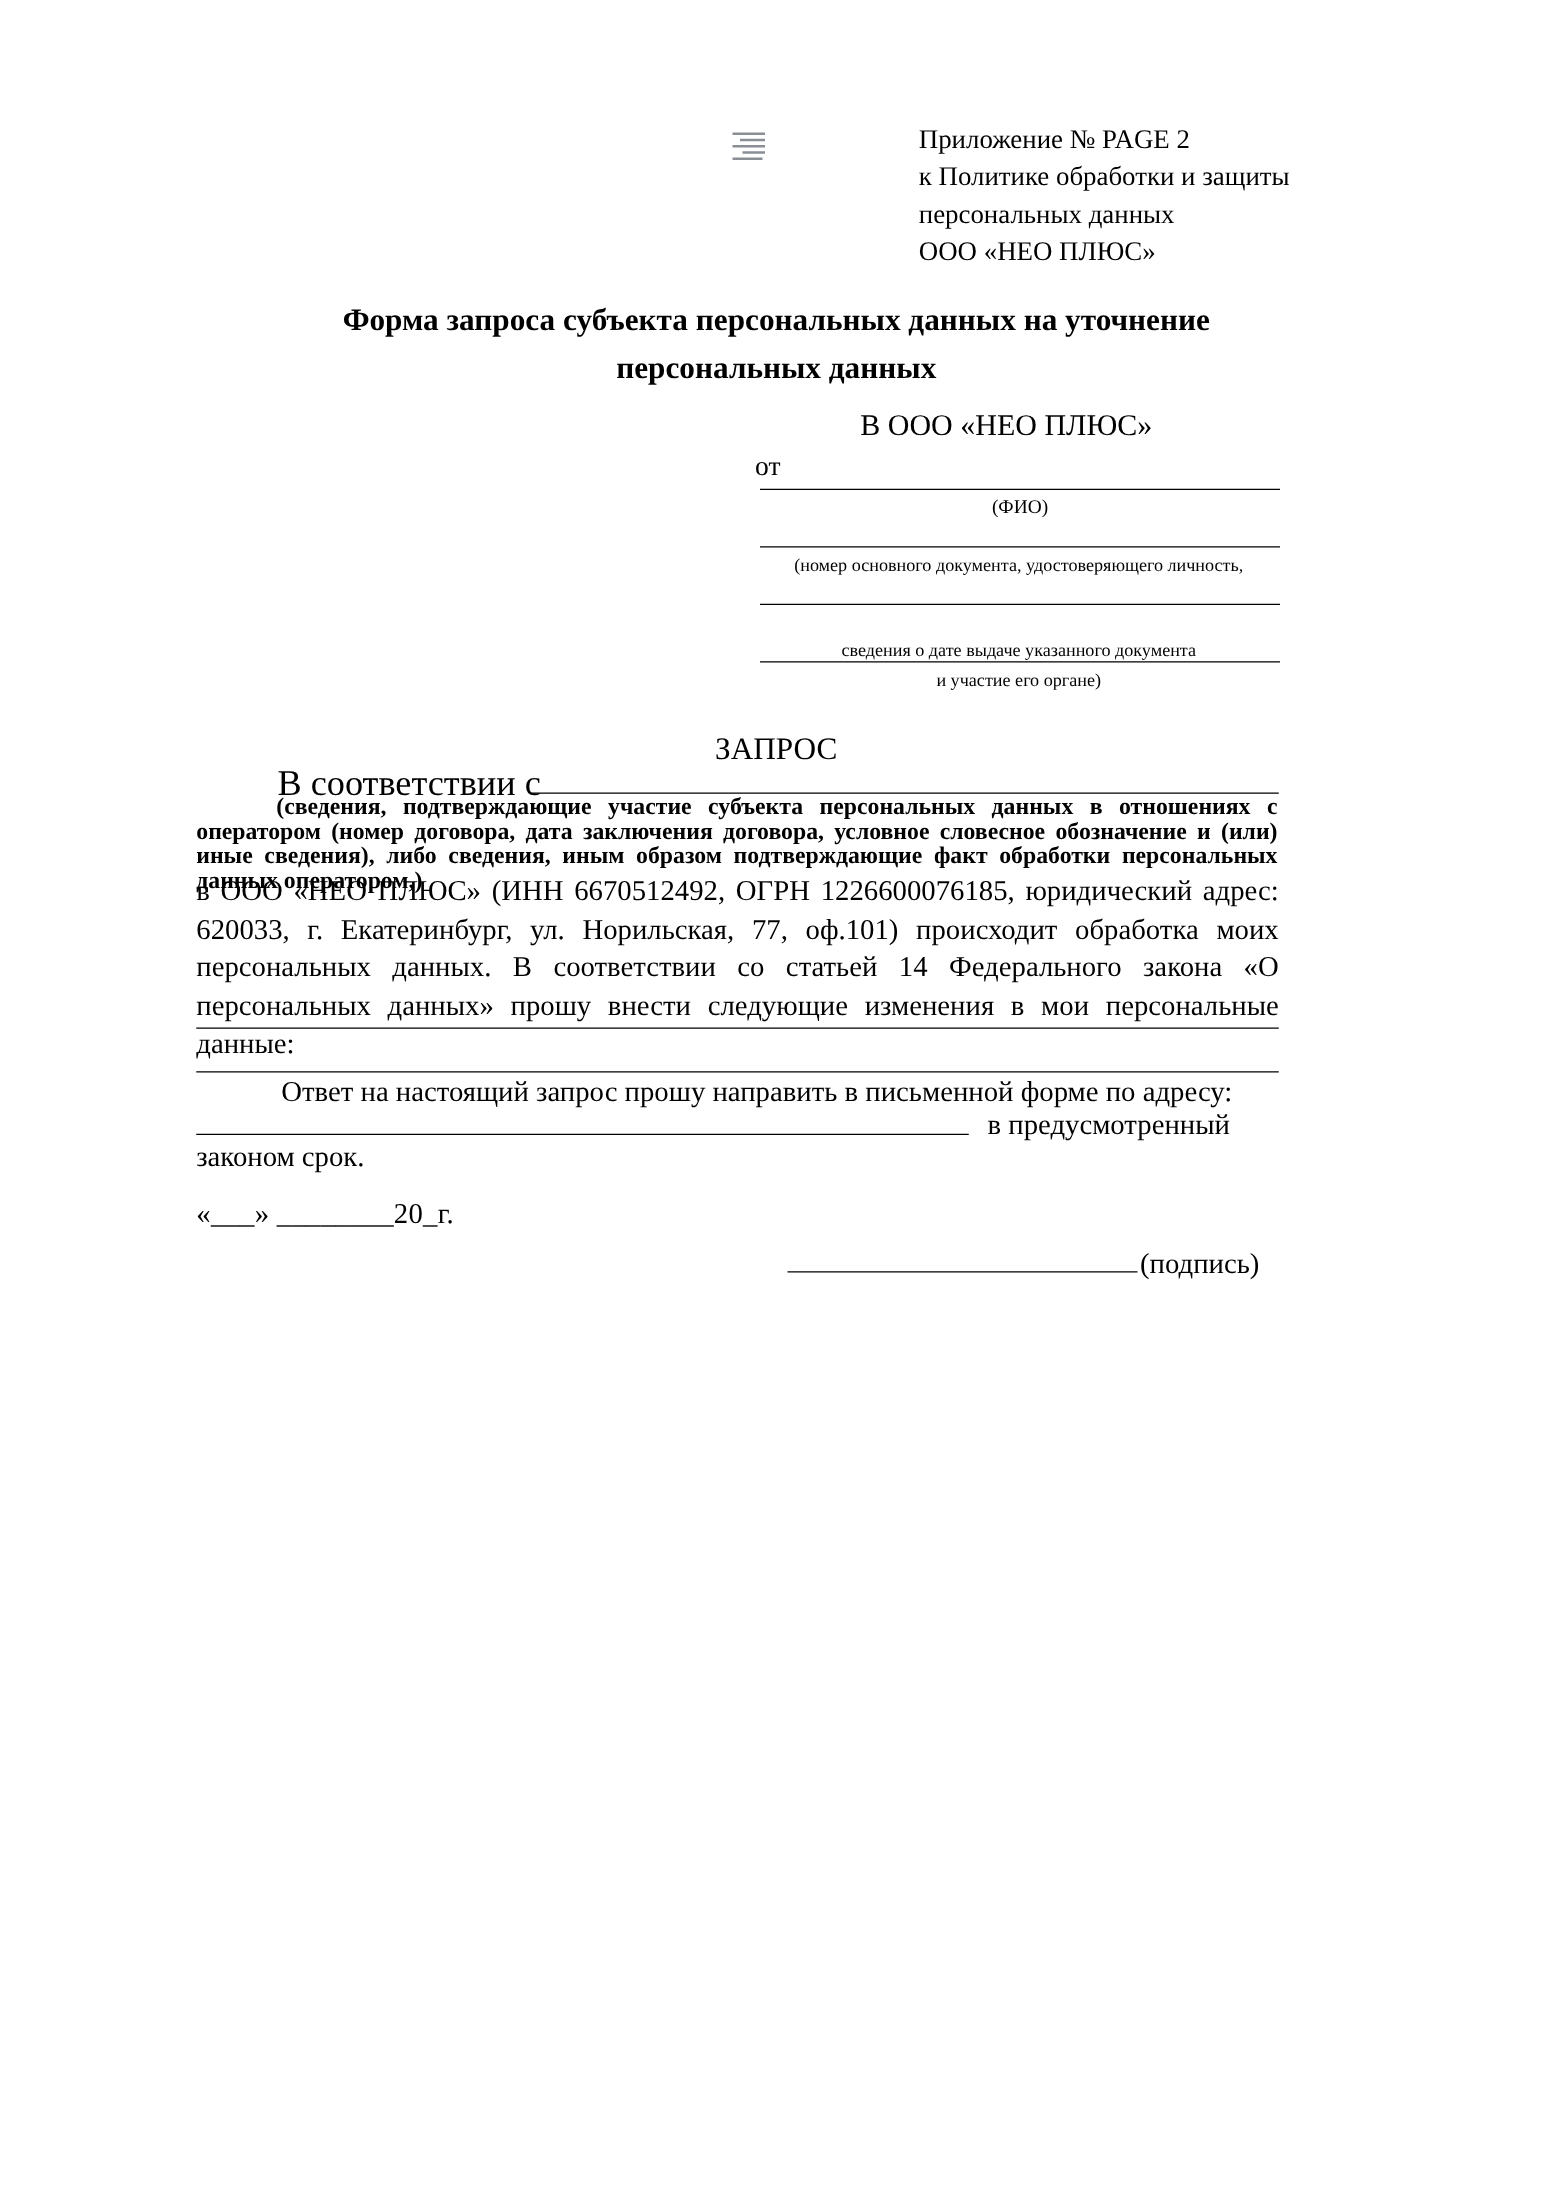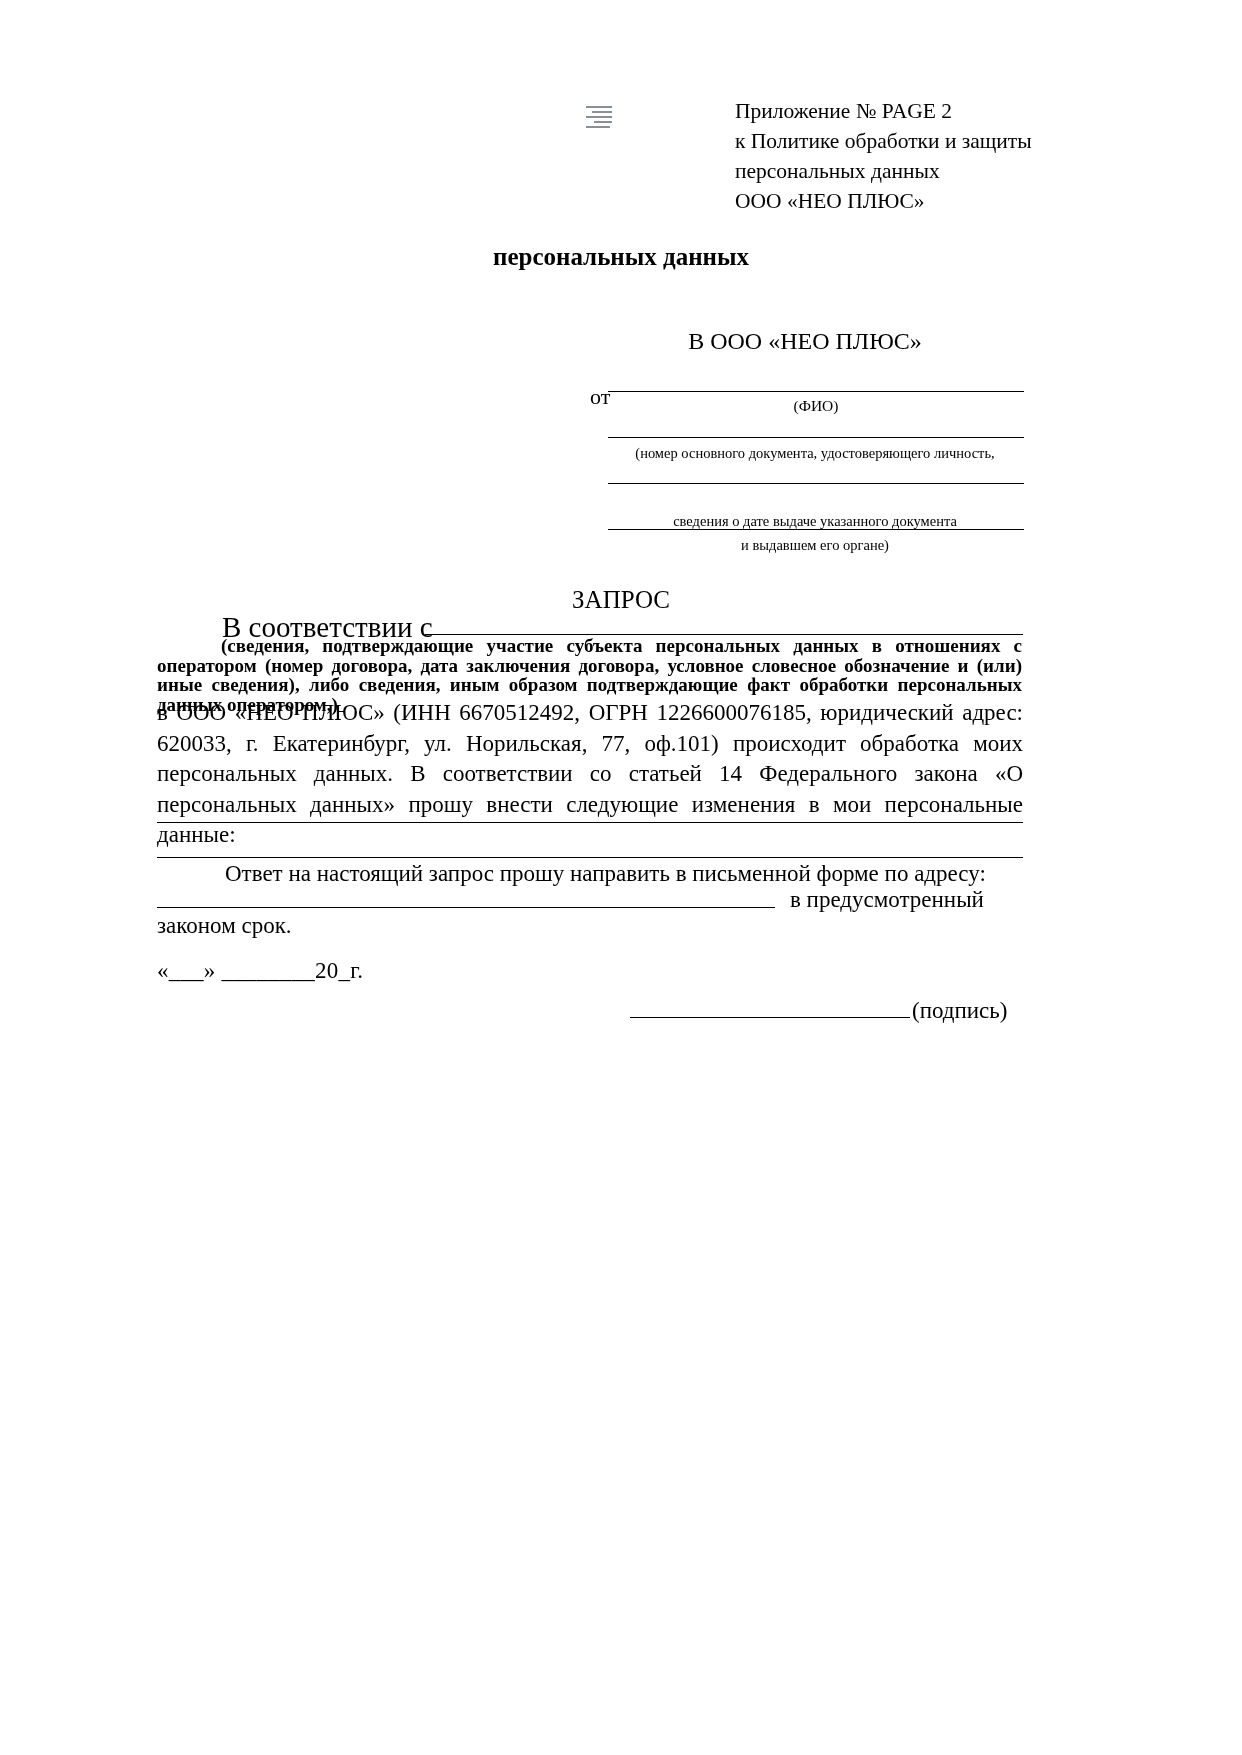--- a/index.html
+++ b/index.html
@@ -78,24 +78,23 @@
   .addressee {
     position: absolute;
     left: 590px;
     top: 328px;
     width: 430px;
     text-align: center;
     font-size: 24px;
   }
   .from-word {
     position: absolute;
-    left: 590px;
+    left: 604px;
     top: 360px;
     font-size: 22px;
-    margin-top: 24px;
   }
 
   .rule {
     position: absolute;
     border-bottom: 1.6px solid #000;
     height: 0;
   }
   .cap {
     position: absolute;
     text-align: center;
@@ -205,37 +204,38 @@
     </div>
     <div class="header-block">
       <div>Приложение №  PAGE 2</div>
       <div>к Политике обработки и защиты</div>
       <div>персональных данных</div>
       <div>ООО «НЕО ПЛЮС»</div>
     </div>
   </div>
 
   <div class="doc-title">
+    <div>Форма запроса субъекта персональных данных на уточнение</div>
     <div>персональных данных</div>
   </div>
 
   <div class="addressee">В ООО «НЕО ПЛЮС»</div>
   <div class="from-word">от</div>
 
   <div class="rule" style="left:608px; top:391px; width:416px;"></div>
   <div class="cap" style="left:608px; top:396px; width:416px;">(ФИО)</div>
 
   <div class="rule" style="left:608px; top:437px; width:416px;"></div>
   <div class="cap small" style="left:600px; top:443px; width:430px;text-align:center;">(номер основного документа, удостоверяющего личность,</div>
 
   <div class="rule" style="left:608px; top:483px; width:416px;"></div>
   <div class="cap small" style="left:600px; top:511px; width:430px;">сведения о дате выдаче указанного документа</div>
 
   <div class="rule" style="left:608px; top:529px; width:416px;"></div>
-  <div class="cap small" style="left:600px; top:535px; width:430px;">и выдавшем его органе)</div>
+  <div class="cap small" style="left:600px; top:535px; width:430px;">и участие его органе)</div>
 
   <div class="zapros">ЗАПРОС</div>
 
   <div class="inaccordance">В соответствии с</div>
   <div class="rule" style="left:425px; top:634px; width:598px;"></div>
 
   <div class="fineprint">(сведения, подтверждающие участие субъекта персональных данных в отношениях с оператором (номер договора, дата заключения договора, условное словесное обозначение и (или) иные сведения), либо сведения, иным образом подтверждающие факт обработки персональных данных оператором,)</div>
 
   <div class="body-par">в ООО «НЕО ПЛЮС» (ИНН 6670512492, ОГРН 1226600076185, юридический адрес: 620033, г. Екатеринбург, ул. Норильская, 77, оф.101) происходит обработка моих персональных данных. В соответствии со статьей 14 Федерального закона «О персональных данных» прошу внести следующие изменения в мои персональные данные:</div>
 

